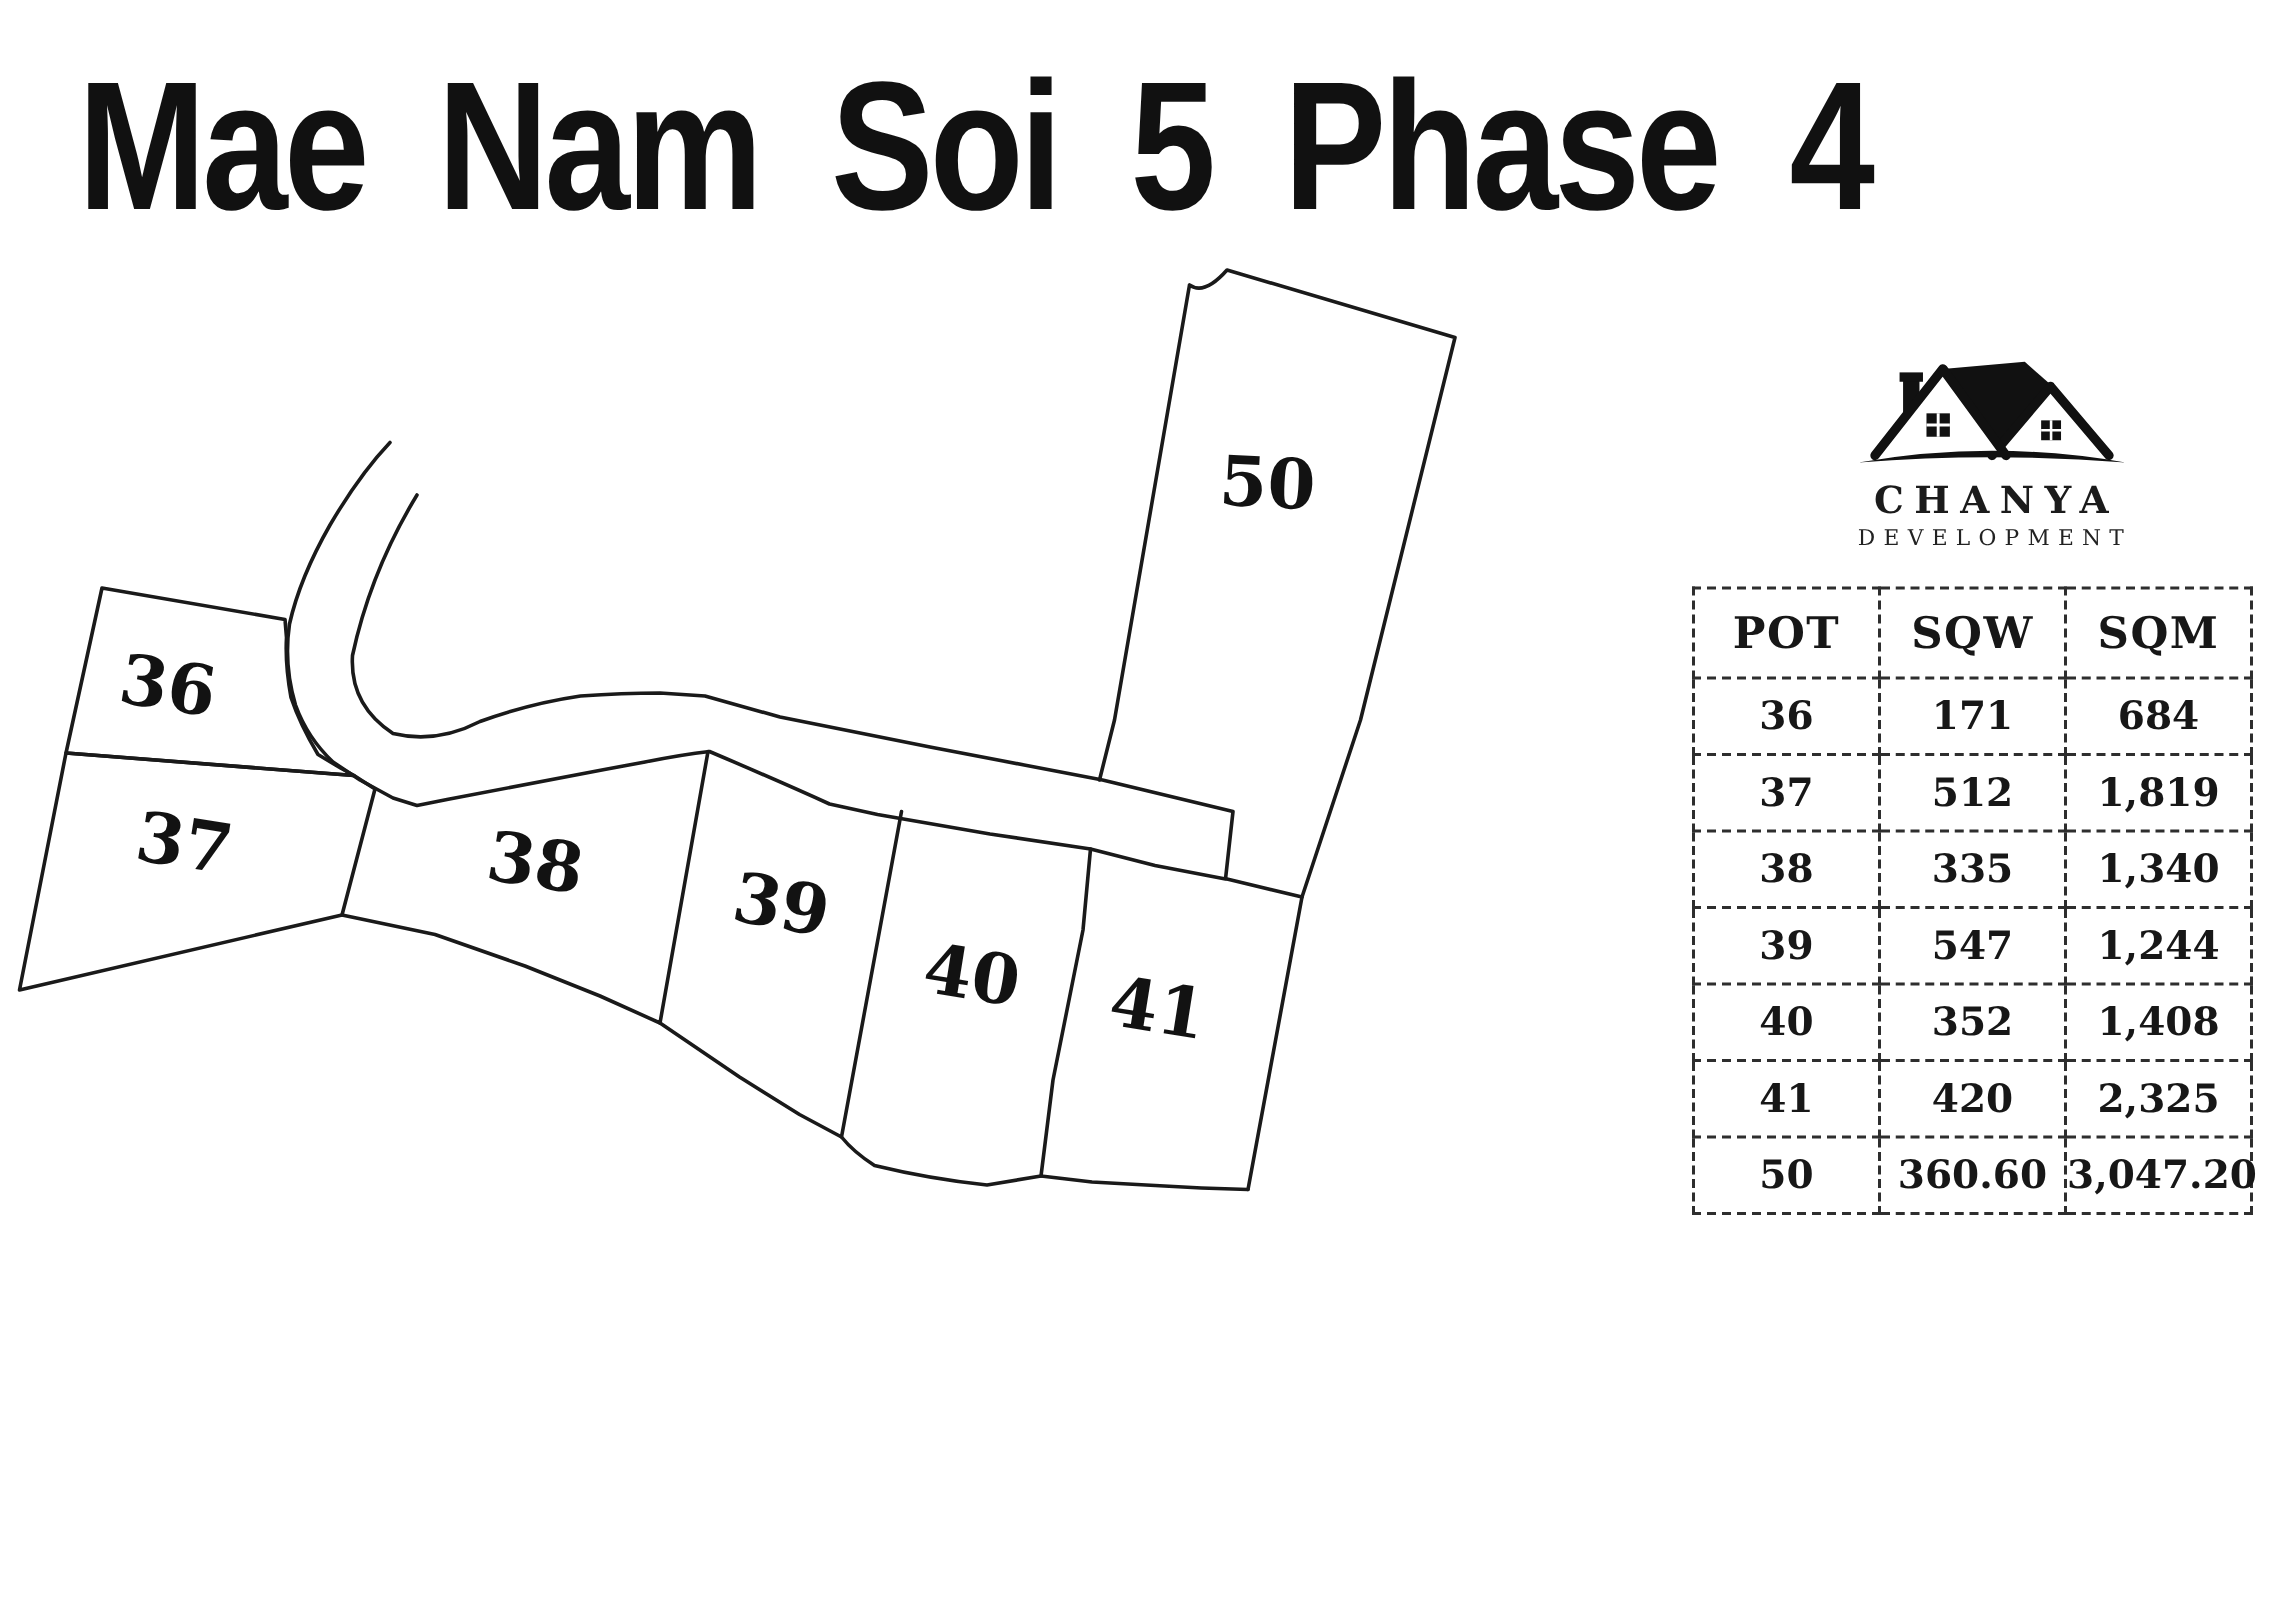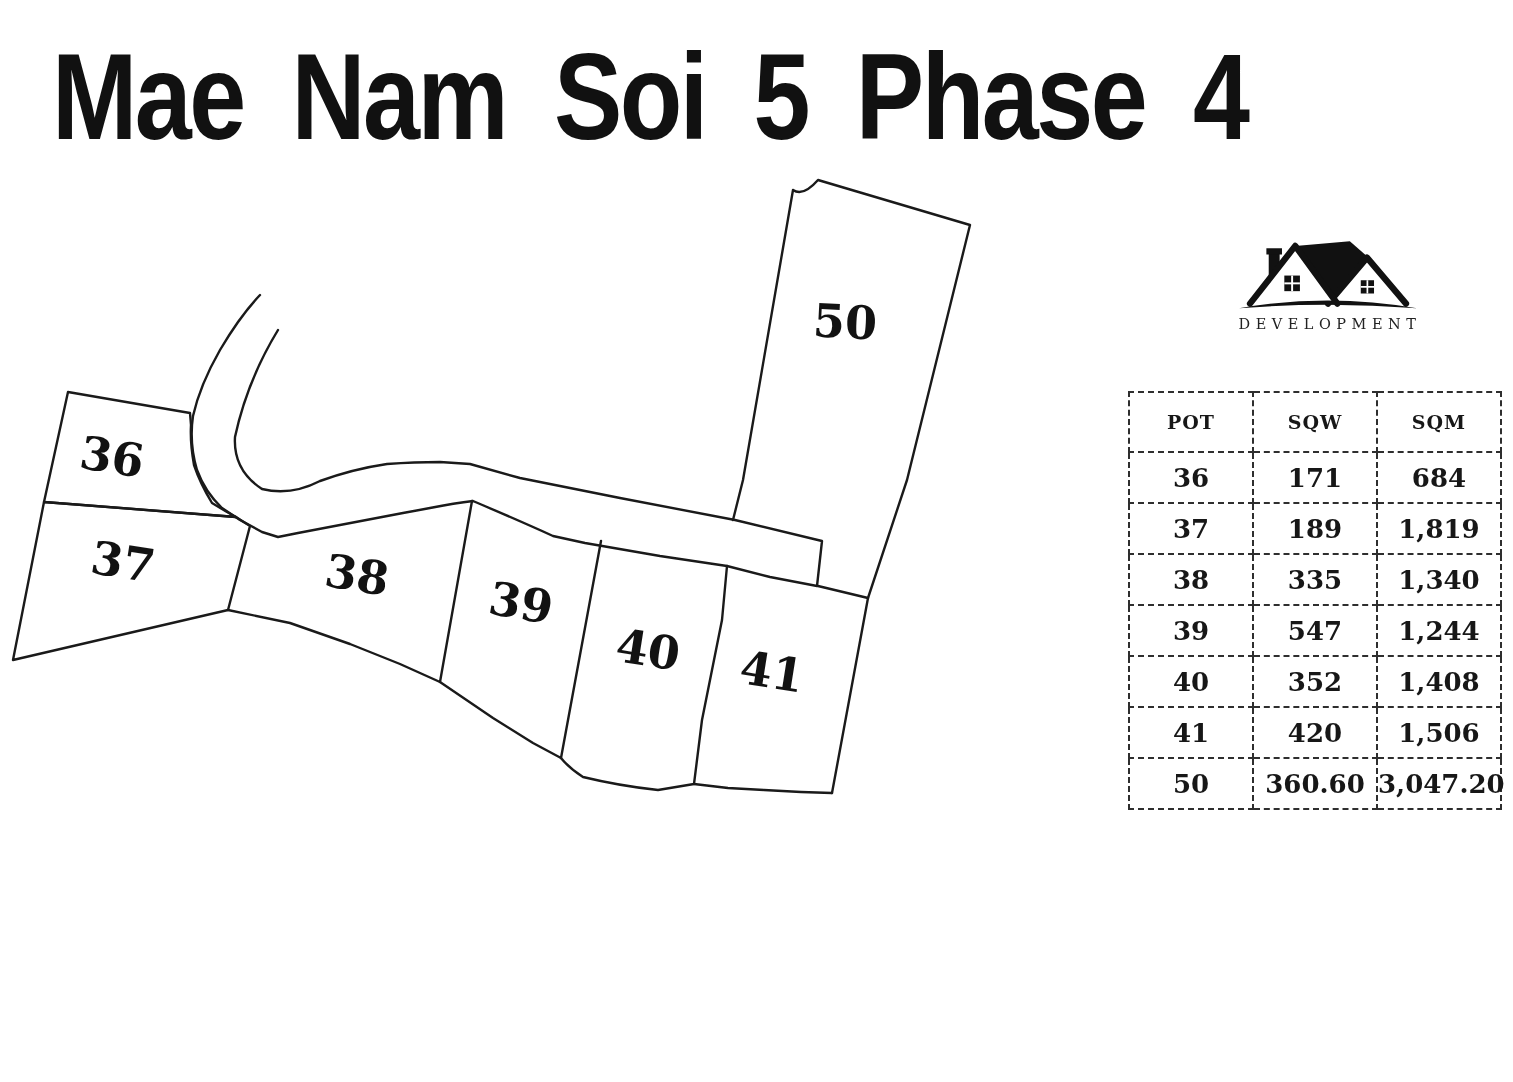--- a/index.html
+++ b/index.html
@@ -32,21 +32,21 @@
             font-weight:normal;font-size:14.5px;letter-spacing:5.5px;
             color:#222;margin-top:3px;padding-left:5px;text-align:center;}
 
   
   .area-table{position:absolute;left:1128px;top:391px;width:374px;
               border-collapse:collapse;table-layout:fixed;
               font-family:"DejaVu Serif","Liberation Serif",serif;}
   .area-table th,.area-table td{
       border:2px dashed #2e2e2e;text-align:center;vertical-align:middle;
       font-weight:bold;color:#171717;padding:0;}
-  .area-table th{height:58px;font-size:19px;letter-spacing:1px;}
+  .area-table th{height:58px;font-size:29px;letter-spacing:1px;}
   .area-table td{height:49px;font-size:26px;}
 </style>
 </head>
 <body>
 
 <h1 class="page-title">Mae Nam Soi 5 Phase 4</h1>
 
 <svg class="map-svg" viewBox="0 0 1513 1082" aria-hidden="true">
 
   <path class="map-line" d="
@@ -120,61 +120,62 @@
 
     <rect x="64" y="52" width="20" height="20" fill="#111"></rect>
     <line x1="74" y1="52" x2="74" y2="72" stroke="#fff" stroke-width="2.5"></line>
     <line x1="64" y1="62" x2="84" y2="62" stroke="#fff" stroke-width="2.5"></line>
     <rect x="162" y="58" width="17" height="17" fill="#111"></rect>
     <line x1="170.5" y1="58" x2="170.5" y2="75" stroke="#fff" stroke-width="2.2"></line>
     <line x1="162" y1="66.5" x2="179" y2="66.5" stroke="#fff" stroke-width="2.2"></line>
 
     <path d="M6,94 Q120,74 234,94 Q120,85 6,94 Z" fill="#111"></path>
   </svg>
+  <div class="logo-brand">CHANYA</div>
   <div class="logo-sub">DEVELOPMENT</div>
 </div>
 
 <table class="area-table">
   <thead>
     <tr>
       <th>POT</th>
       <th>SQW</th>
       <th>SQM</th>
     </tr>
   </thead>
   <tbody>
     <tr>
       <td>36</td>
       <td>171</td>
       <td>684</td>
     </tr>
     <tr>
       <td>37</td>
-      <td>189</td>
+      <td>512</td>
       <td>1,819</td>
     </tr>
     <tr>
       <td>38</td>
       <td>335</td>
       <td>1,340</td>
     </tr>
     <tr>
       <td>39</td>
       <td>547</td>
       <td>1,244</td>
     </tr>
     <tr>
       <td>40</td>
       <td>352</td>
       <td>1,408</td>
     </tr>
     <tr>
       <td>41</td>
       <td>420</td>
-      <td>1,506</td>
+      <td>2,325</td>
     </tr>
     <tr>
       <td>50</td>
       <td>360.60</td>
       <td>3,047.20</td>
     </tr>
   </tbody>
 </table>
 
 </body></html>

